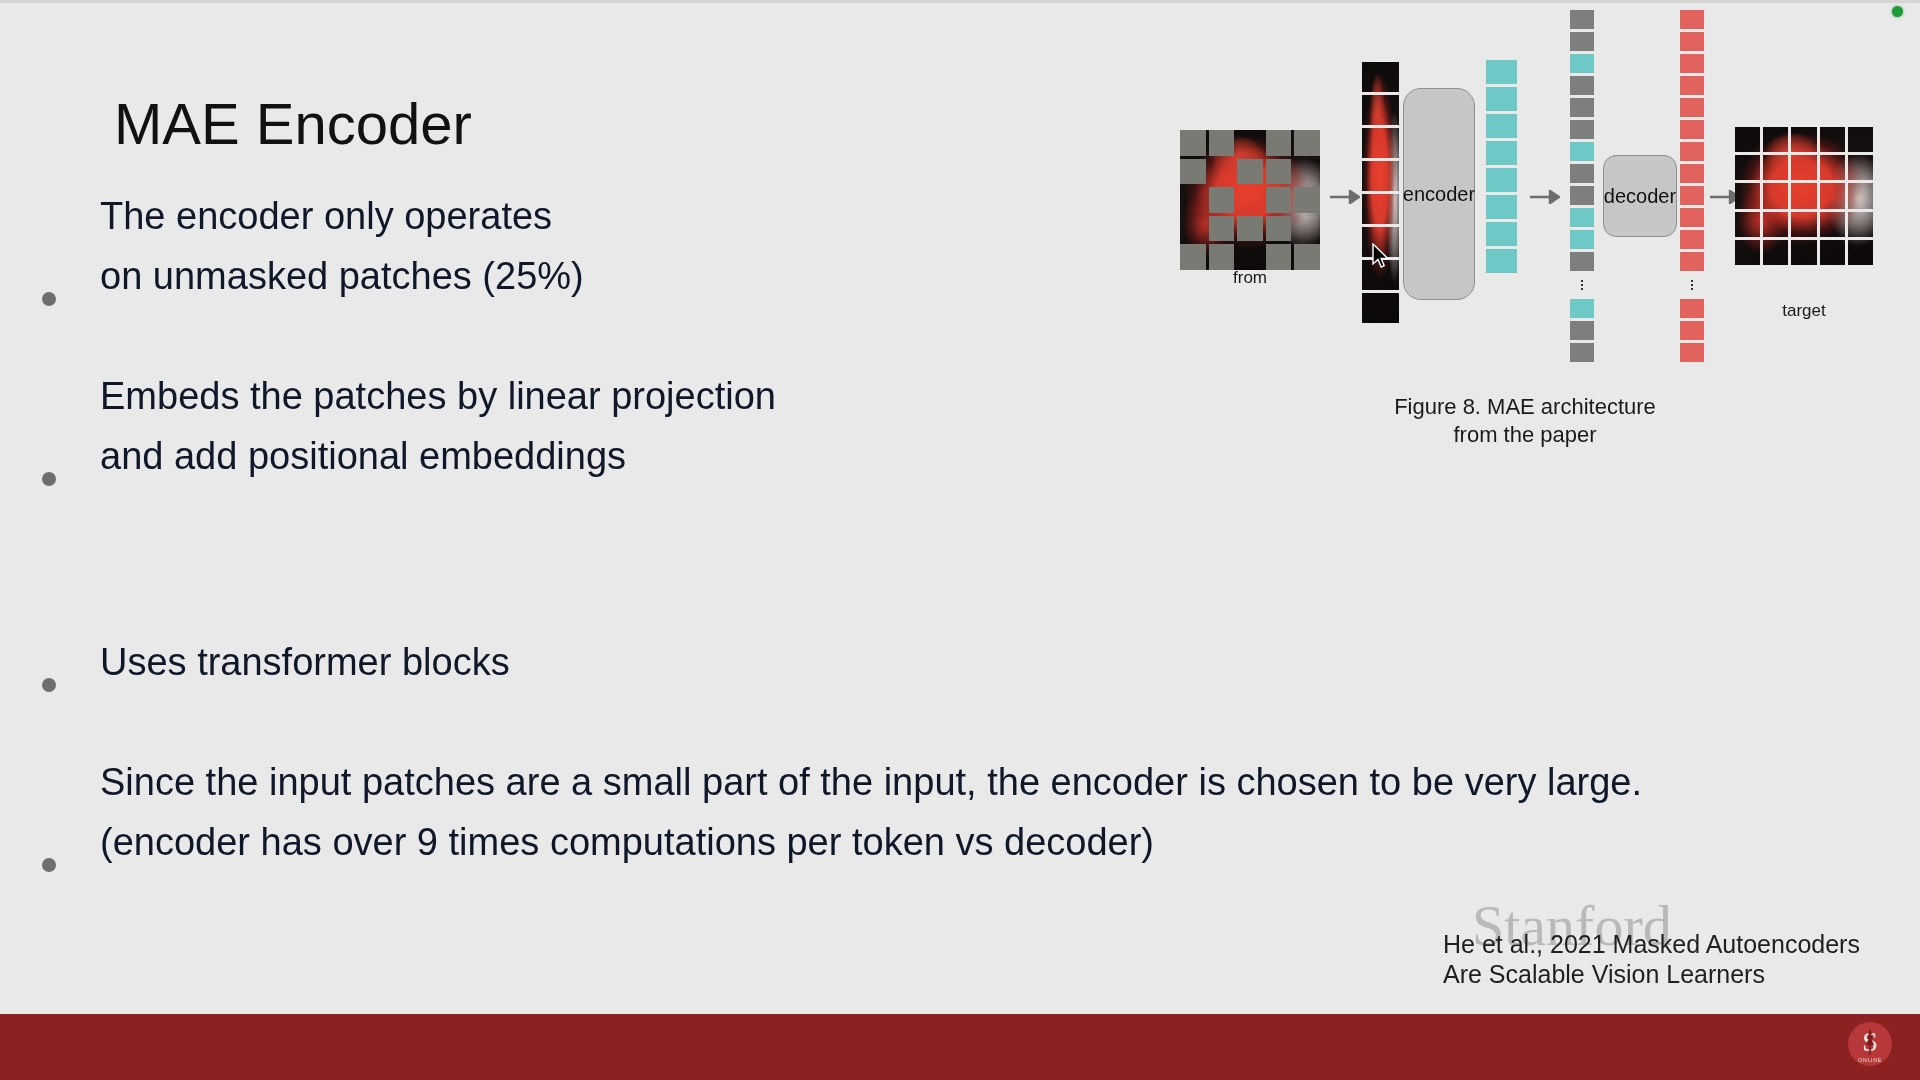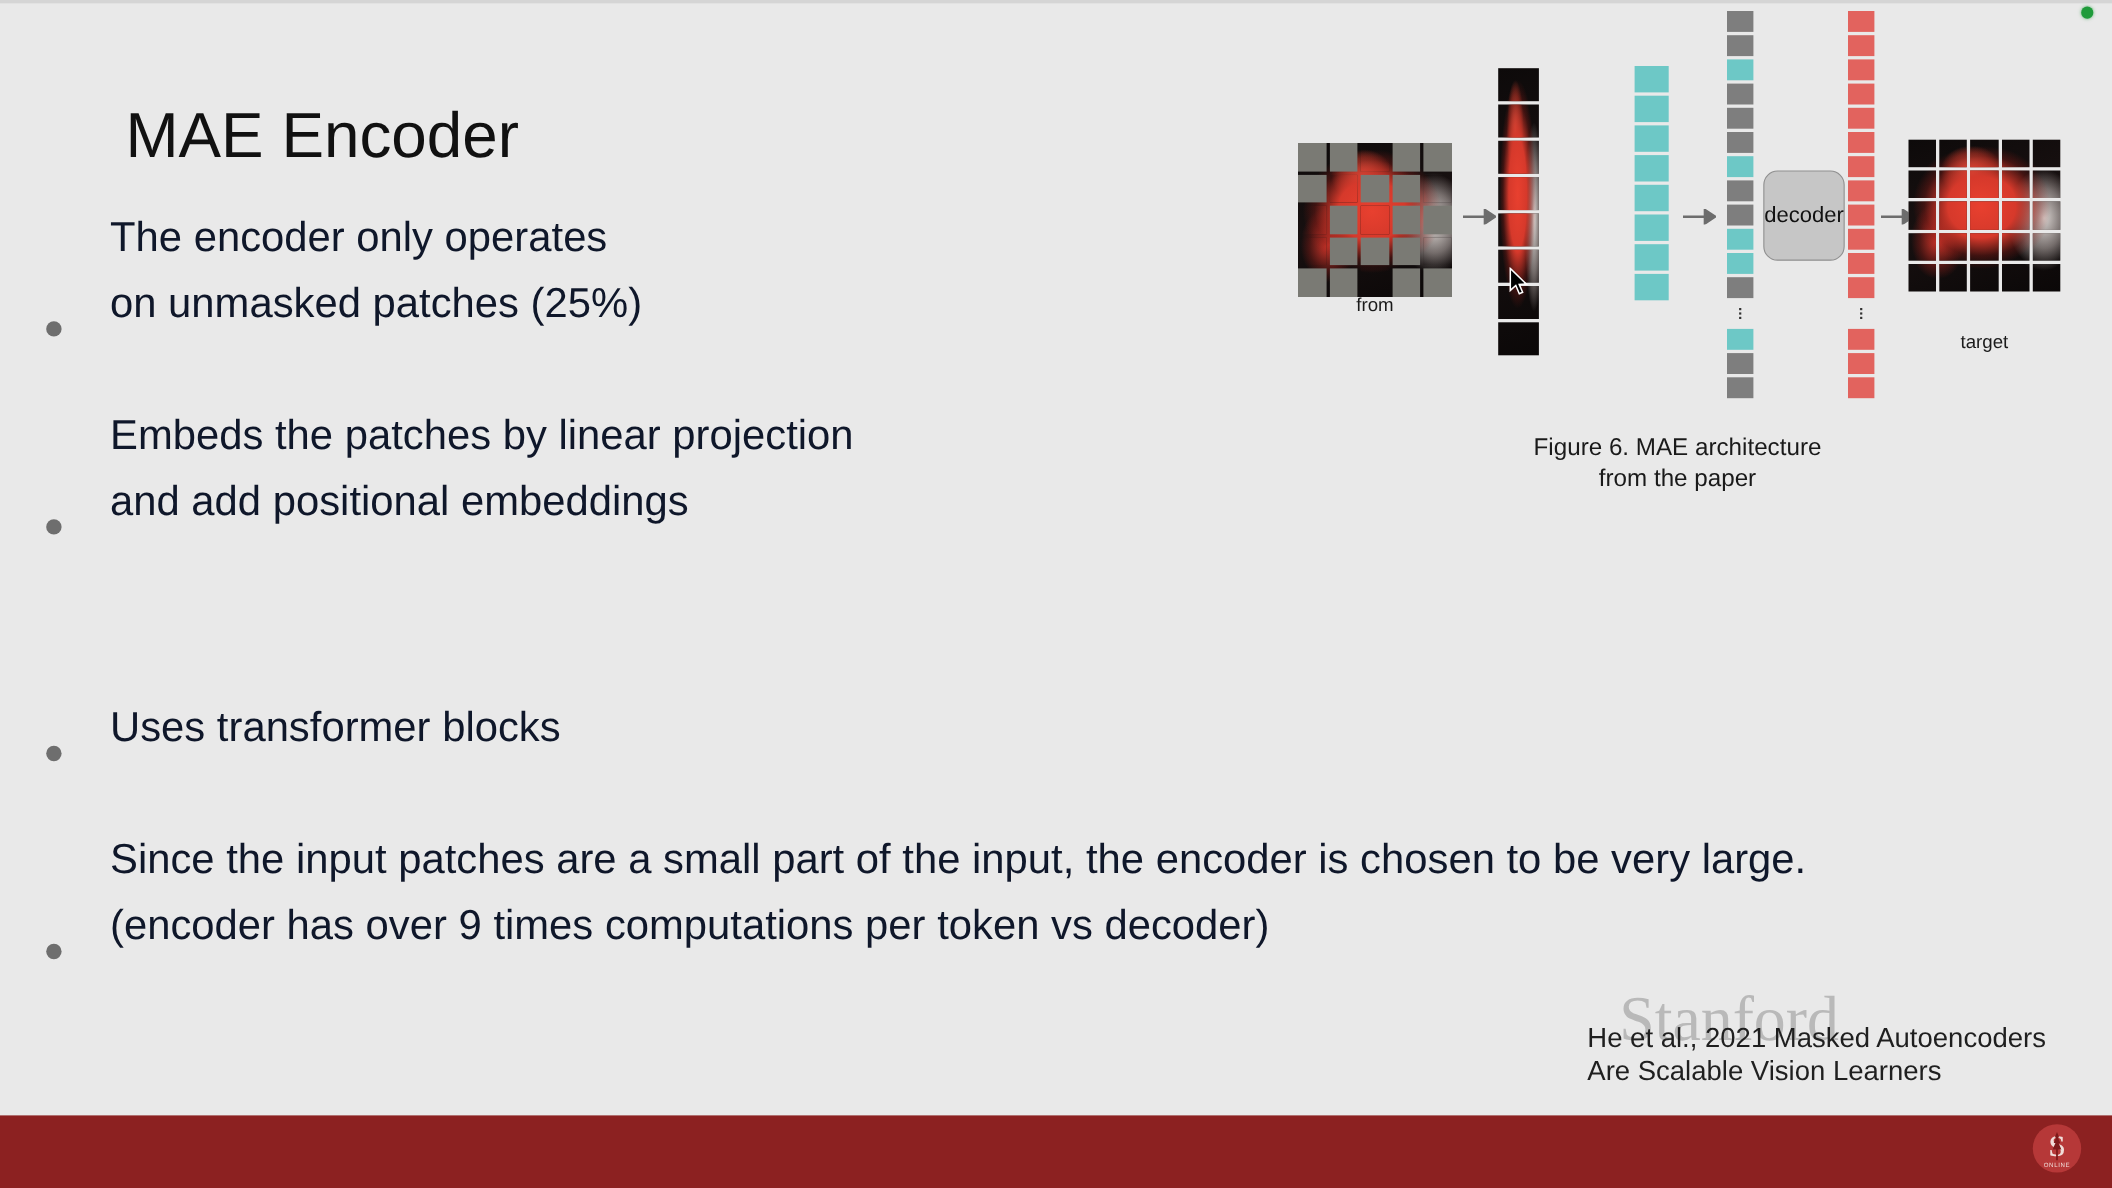--- a/index.html
+++ b/index.html
@@ -405,20 +405,23 @@
         <div class="patch" style="background-position: 50% 0%;"></div>
         <div class="patch" style="background-position: 50% 14.2857%;"></div>
         <div class="patch" style="background-position: 50% 28.5714%;"></div>
         <div class="patch" style="background-position: 50% 42.8571%;"></div>
         <div class="patch" style="background-position: 50% 57.1429%;"></div>
         <div class="patch" style="background-position: 50% 71.4286%;"></div>
         <div class="patch" style="background-position: 50% 85.7143%;"></div>
         <div class="patch" style="background-position: 50% 100%;"></div>
       </div>
 
+    <div class="netblock" id="encoder-block">
+      <span>encoder</span>
+    </div>
 
     <div class="tokcol" id="teal-col">
         <div class="tok teal"></div>
         <div class="tok teal"></div>
         <div class="tok teal"></div>
         <div class="tok teal"></div>
         <div class="tok teal"></div>
         <div class="tok teal"></div>
         <div class="tok teal"></div>
         <div class="tok teal"></div>
@@ -509,21 +512,21 @@
         <div class="cell" style="background-position: 100% 75%;"></div>
         <div class="cell" style="background-position: 0% 100%;"></div>
         <div class="cell" style="background-position: 25% 100%;"></div>
         <div class="cell" style="background-position: 50% 100%;"></div>
         <div class="cell" style="background-position: 75% 100%;"></div>
         <div class="cell" style="background-position: 100% 100%;"></div>
       </div>
     <div class="figlabel" id="label-target">target</div>
   </div>
 
-  <div id="fig-caption">Figure 6. MAE architecture
+  <div id="fig-caption">Figure 8. MAE architecture
 from the paper</div>
 
   <div id="watermark">Stanford</div>
   <div id="citation">He et al., 2021 Masked Autoencoders
 Are Scalable Vision Learners</div>
 
   <div id="footer">
     <div id="footer-logo">
       <div class="logo-circle">
         <div class="logo-s">S</div>

